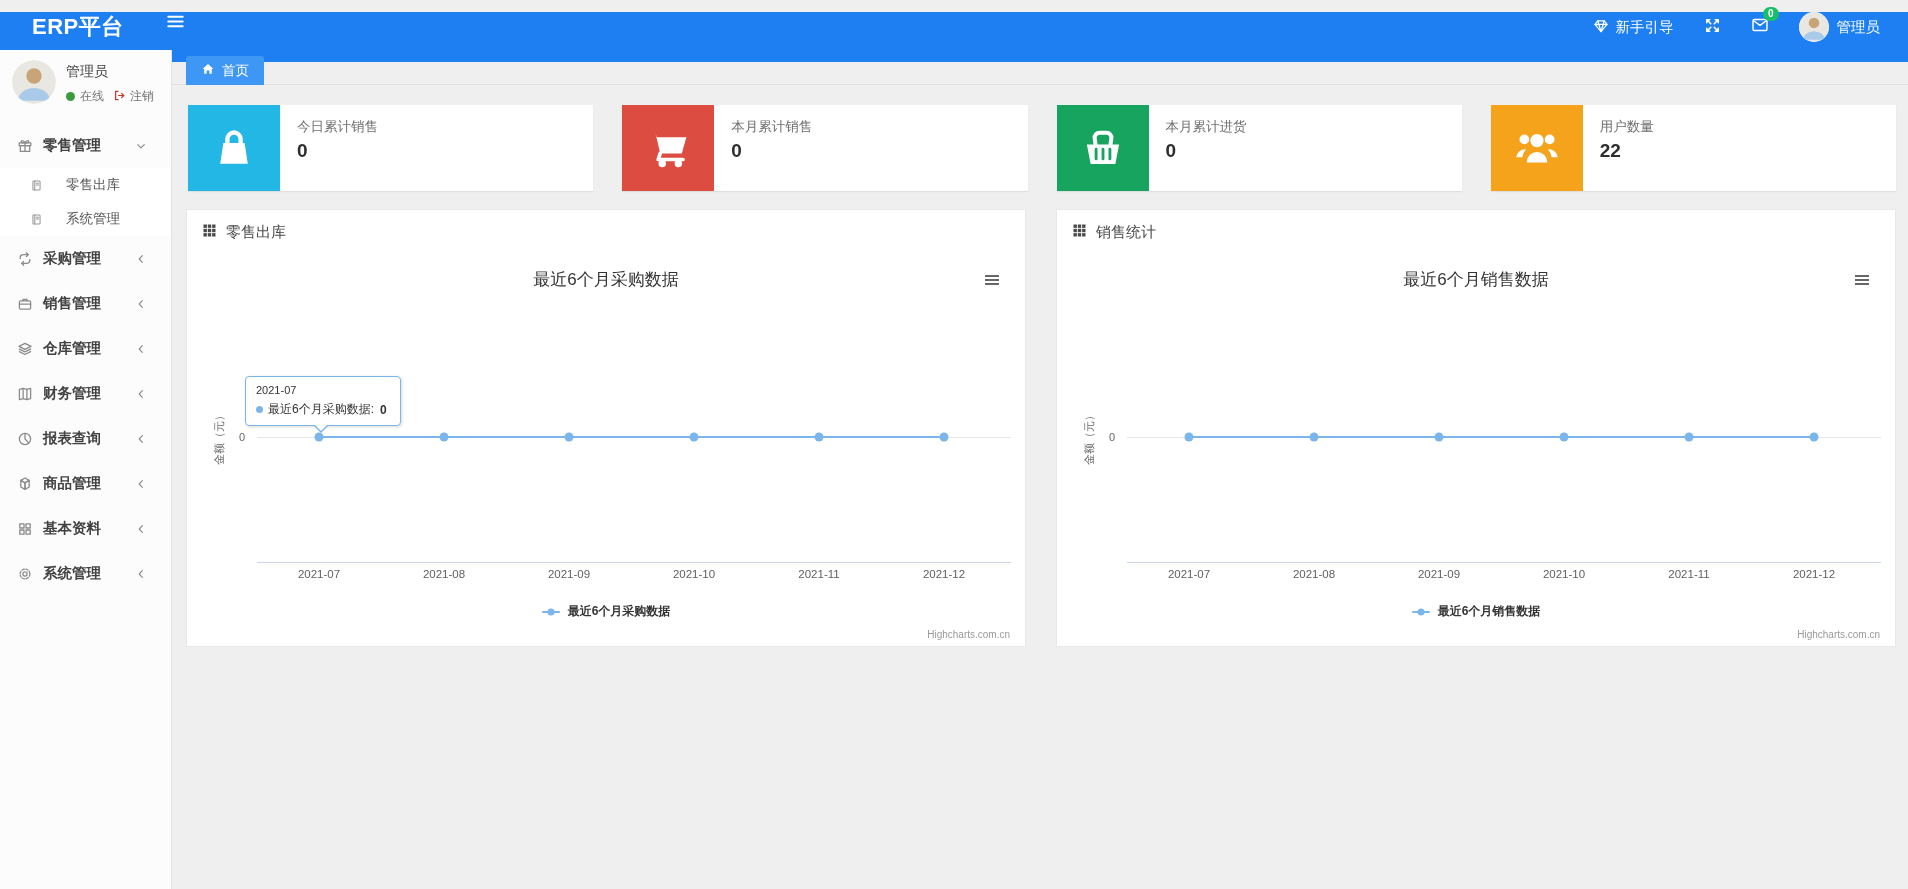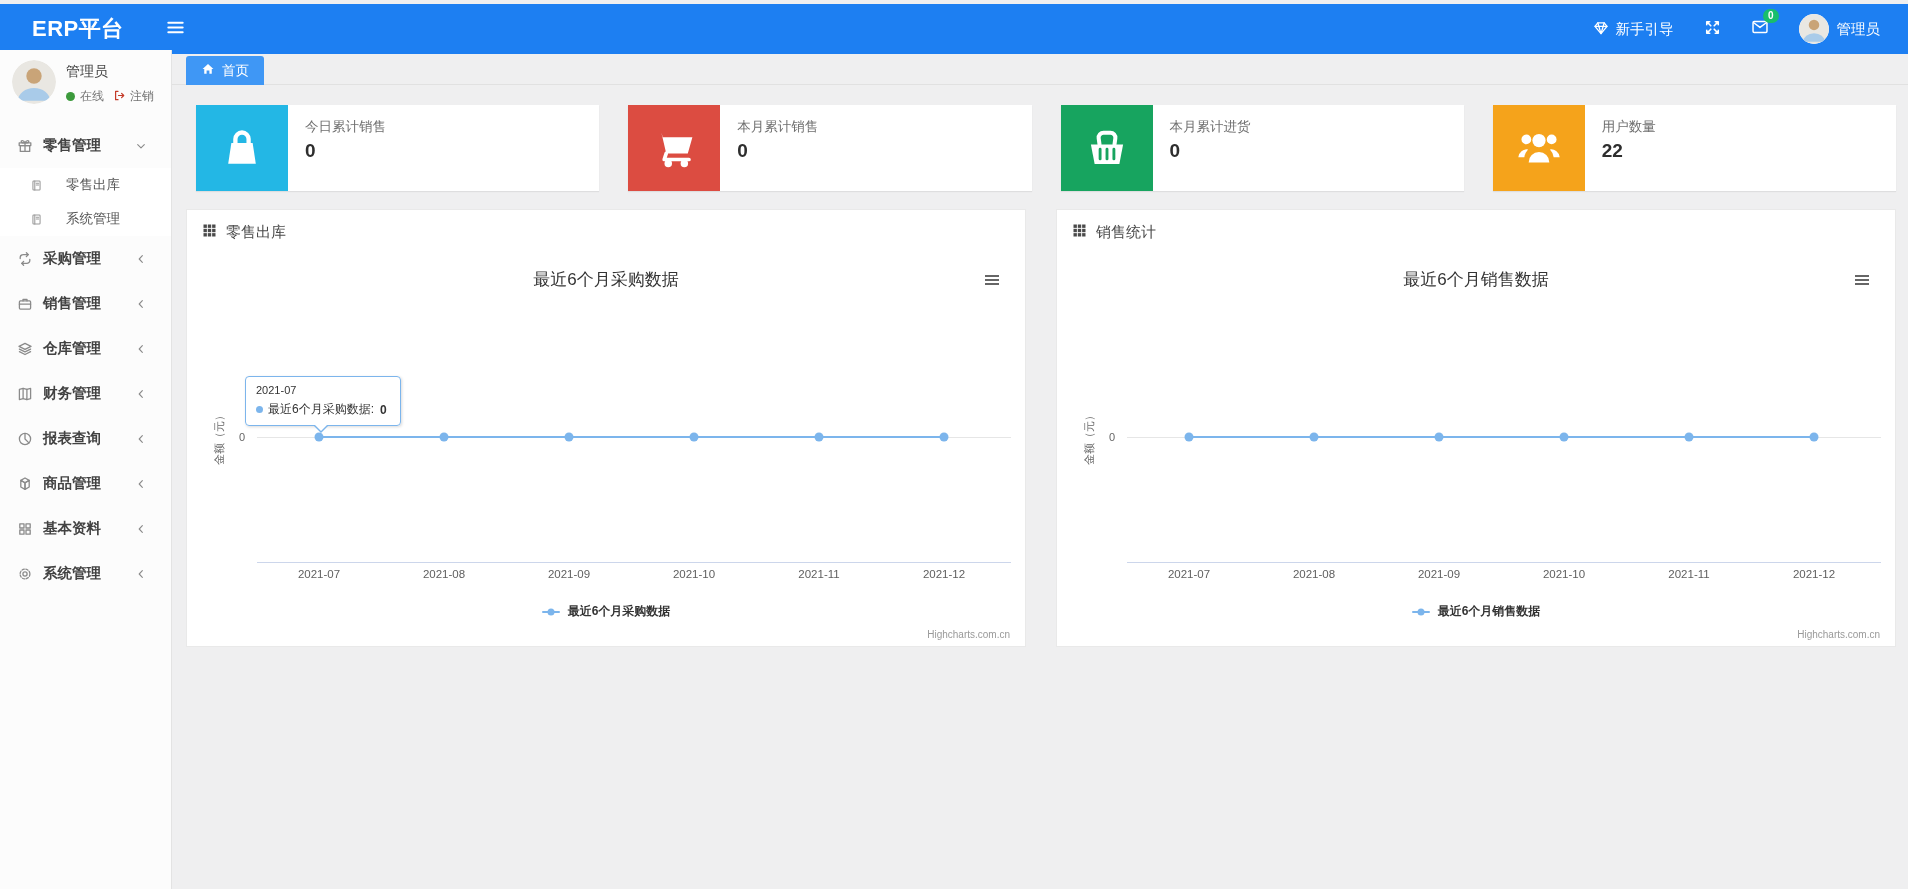--- a/index.html
+++ b/index.html
@@ -5,22 +5,22 @@
   * { box-sizing: border-box; }
   html,body { margin:0; padding:0; }
   body {
     width:1908px; height:889px; position:relative; overflow:hidden;
     background:#efeff0; font-family:"Liberation Sans", sans-serif; color:#333;
   }
   .icon { display:inline-flex; align-items:center; justify-content:center; line-height:0; }
 
   
   .navbar {
-    position:absolute; top:4px; left:0; right:0; height:50px;
-    background:#1d7ff2; color:#fff; display:flex; align-items:center;
+    position:absolute; top:12px; left:0; right:0; height:50px;
+    background:#1d7ff2; color:#fff; display:flex; align-items:flex-start;
   }
   .brand { font-size:22px; font-weight:bold; margin-left:32px; letter-spacing:.5px; }
   .nav-burger { margin-left:42px; cursor:pointer; color:#fff; }
   .nav-right { margin-left:auto; display:flex; align-items:center; gap:30px; margin-right:28px; }
   .nav-guide { display:flex; align-items:center; gap:7px; font-size:14.5px; cursor:pointer; }
   .nav-icon { cursor:pointer; position:relative; color:#fff; }
   .mail-badge {
     position:absolute; top:-9px; right:-10px; background:#19be6b; color:#fff;
     font-size:10px; line-height:1; padding:2px 5px; border-radius:8px; font-weight:bold;
   }
@@ -55,21 +55,21 @@
 
   
   .content { position:absolute; left:172px; top:50px; right:0; bottom:0; }
   .breadcrumb-row { height:35px; border-bottom:1px solid #e1e1e1; padding:6px 20px 0 14px; }
   .tab-home {
     display:inline-flex; align-items:center; gap:7px; height:29px;
     background:#3f97f5; color:#fff; font-size:13.5px; padding:0 15px;
     border-radius:3px 3px 0 0; cursor:pointer;
   }
 
-  .cards-row { display:flex; gap:29px; margin:20px 12px 0 24px; }
+  .cards-row { display:flex; gap:29px; margin:20px 12px 0 16px; }
   .card { flex:1; height:86px; background:#fff; display:flex; box-shadow:0 1px 1px rgba(0,0,0,.07); }
   .card-icon-box { width:92px; flex:none; display:flex; align-items:center; justify-content:center; }
   .card-body { padding:13px 17px; }
   .card-label { font-size:13.5px; color:#6f6f6f; }
   .card-value { font-size:19px; font-weight:bold; color:#2e2e2e; margin-top:4px; }
 
   .panels-row { display:flex; gap:30px; margin:18px 12px 0 14px; }
   .panel { flex:1; background:#fff; border:1px solid #e9e9e9; height:438px; }
   .panel-header { height:44px; display:flex; align-items:center; gap:9px; padding:0 15px; font-size:15px; color:#4a4a4a; }
   .chart { position:relative; height:392px; }

